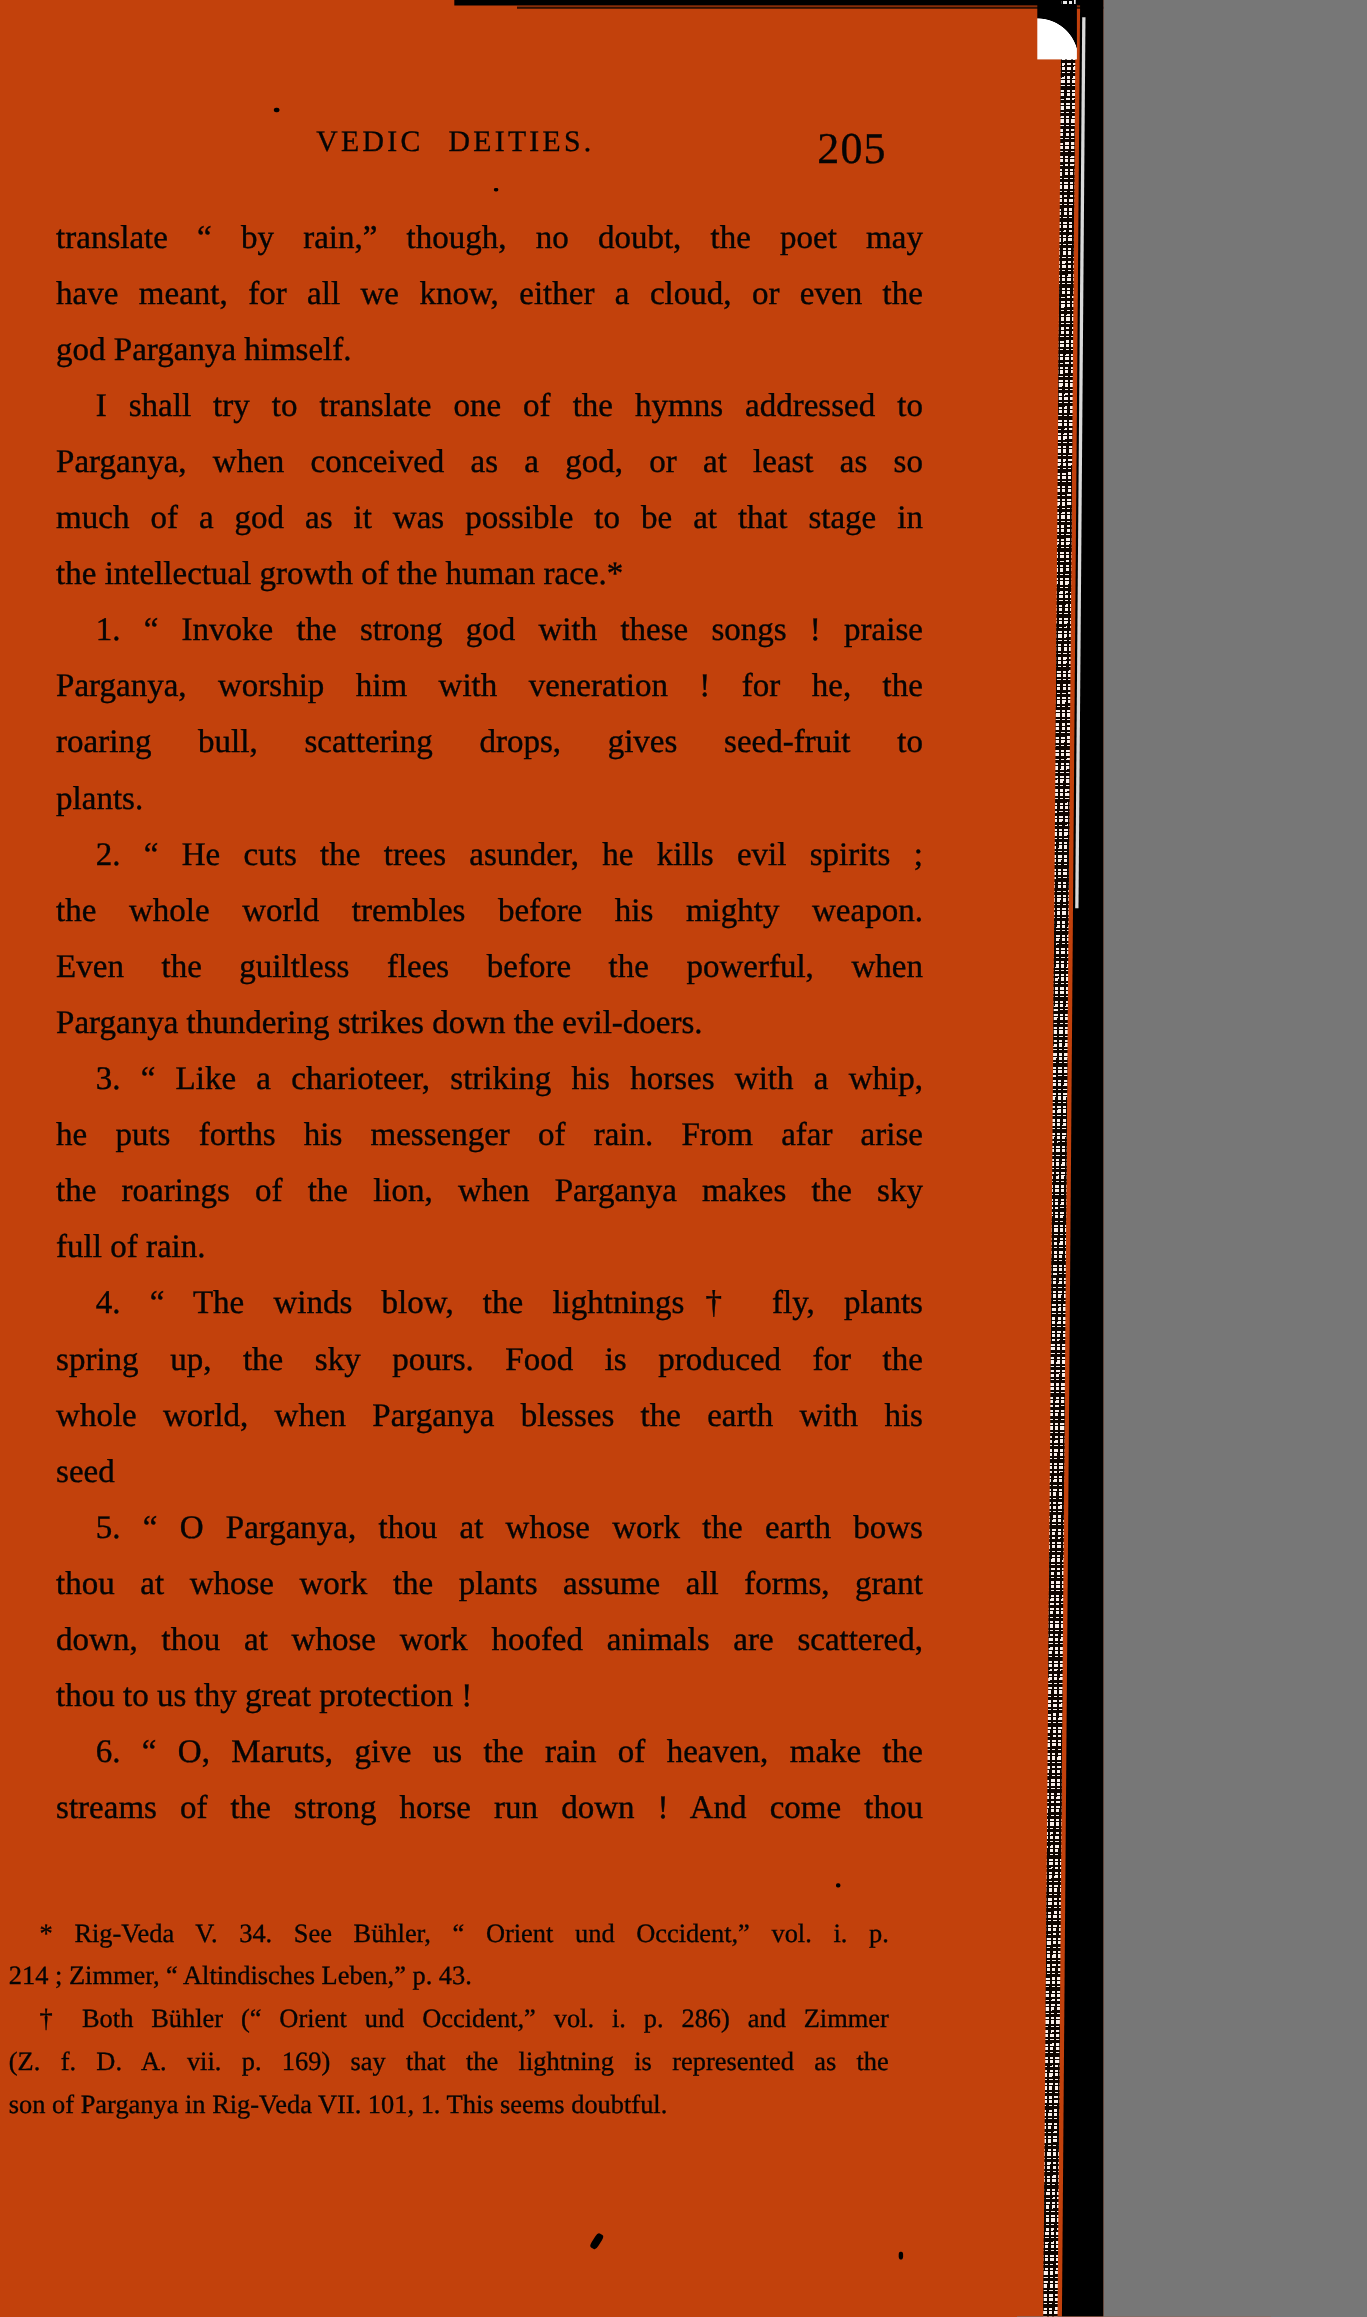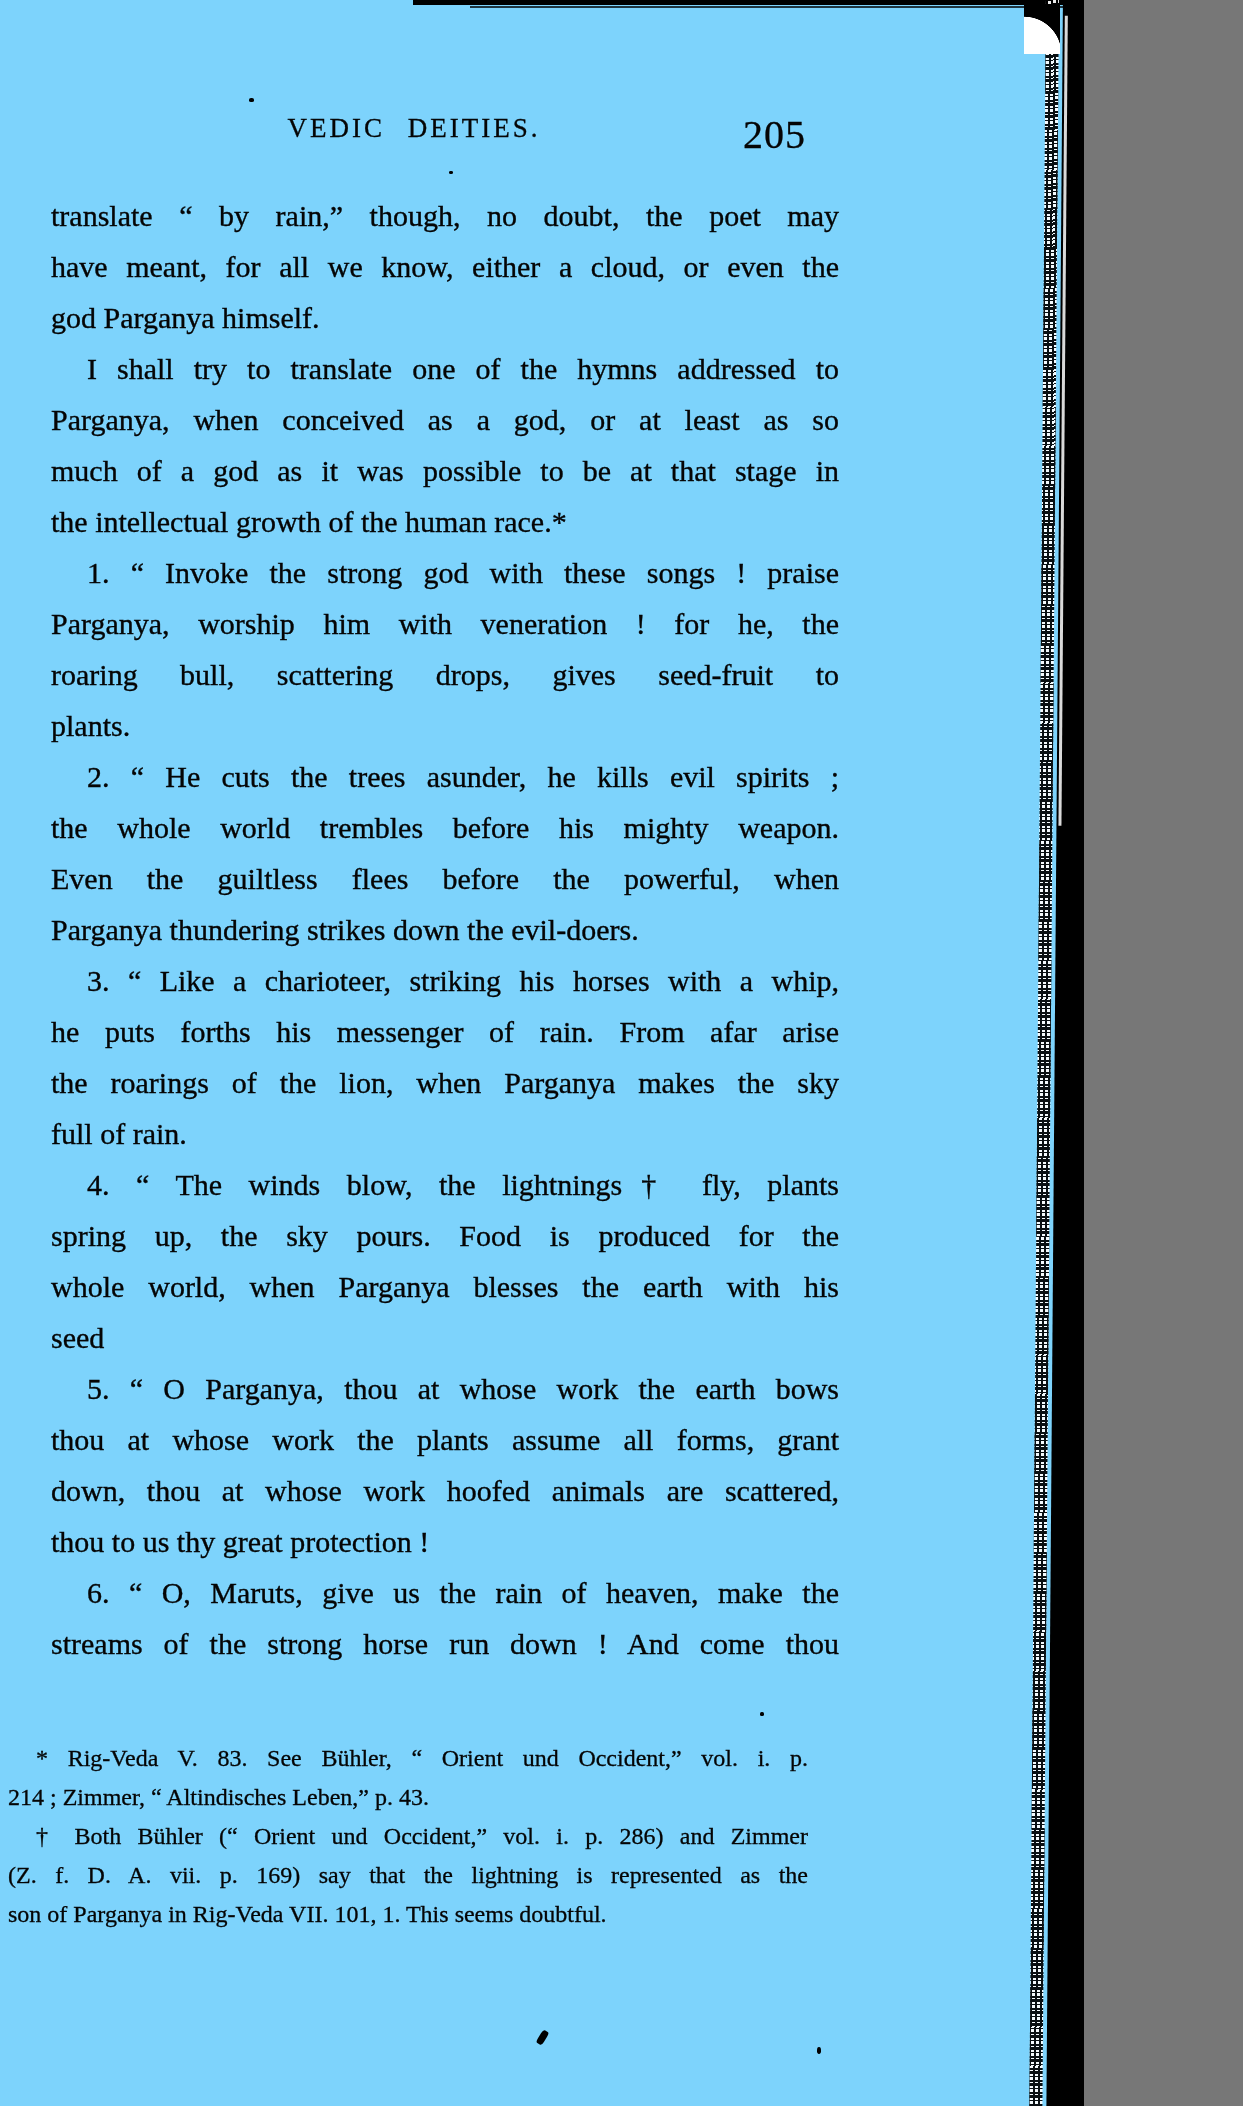--- a/index.html
+++ b/index.html
@@ -1,19 +1,19 @@
 <!DOCTYPE html>
 <html><head>
 <meta charset="utf-8">
 <style>
   html,body{margin:0;padding:0;background:#777;}
   .page{
     position:relative;
-    width:1084px;height:2106px;
-    background:#7dd3fc;
+    width:1003px;height:2106px;
+    background:#c2410c;
     overflow:hidden;
     font-family:"Liberation Serif","DejaVu Serif",serif;
     color:#050505;
   }
   
   .top-edge{position:absolute;top:0;left:413px;right:0;height:5px;background:#000;}
   .top-edge2{position:absolute;top:6px;left:470px;width:650px;height:2px;background:#000;opacity:.75;}
   .binding{
     position:absolute;top:-8px;bottom:-14px;right:-18px;width:56px;
     transform:rotate(.45deg);transform-origin:top right;
@@ -111,20 +111,20 @@
       <div class="line">seed</div>
       <div class="line ind just">5. “ O Parganya, thou at whose work the earth bows</div>
       <div class="line just">thou at whose work the plants assume all forms, grant</div>
       <div class="line just">down, thou at whose work hoofed animals are scattered,</div>
       <div class="line">thou to us thy great protection !</div>
       <div class="line ind just">6. “ O, Maruts, give us the rain of heaven, make the</div>
       <div class="line just">streams of the strong horse run down !  And come thou</div>
     </div>
 
   <div class="footnotes">
-      <div class="line ind just">* Rig-Veda V. 83.  See Bühler, “ Orient und Occident,” vol. i. p.</div>
+      <div class="line ind just">* Rig-Veda V. 34.  See Bühler, “ Orient und Occident,” vol. i. p.</div>
       <div class="line">214 ; Zimmer, “ Altindisches Leben,” p. 43.</div>
       <div class="line ind just">† Both Bühler (“ Orient und Occident,” vol. i. p. 286) and Zimmer</div>
       <div class="line just">(Z. f. D. A. vii. p. 169) say that  the  lightning is represented  as  the</div>
       <div class="line">son of Parganya in Rig-Veda VII. 101, 1.   This seems doubtful.</div>
     </div>
 
 </div>
 
 </body></html>

